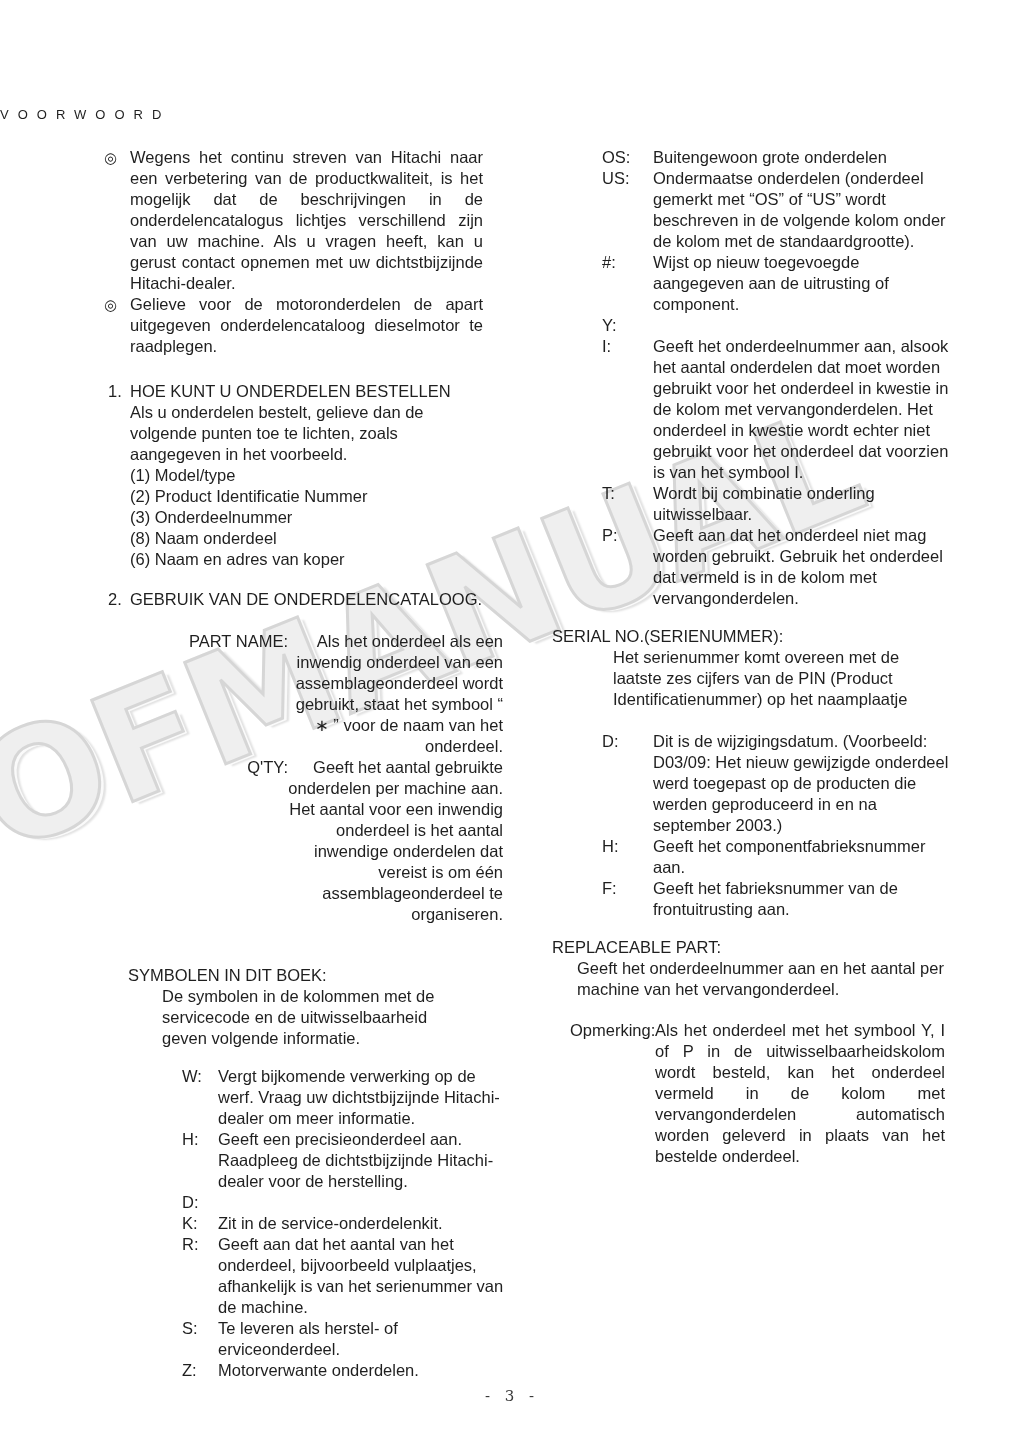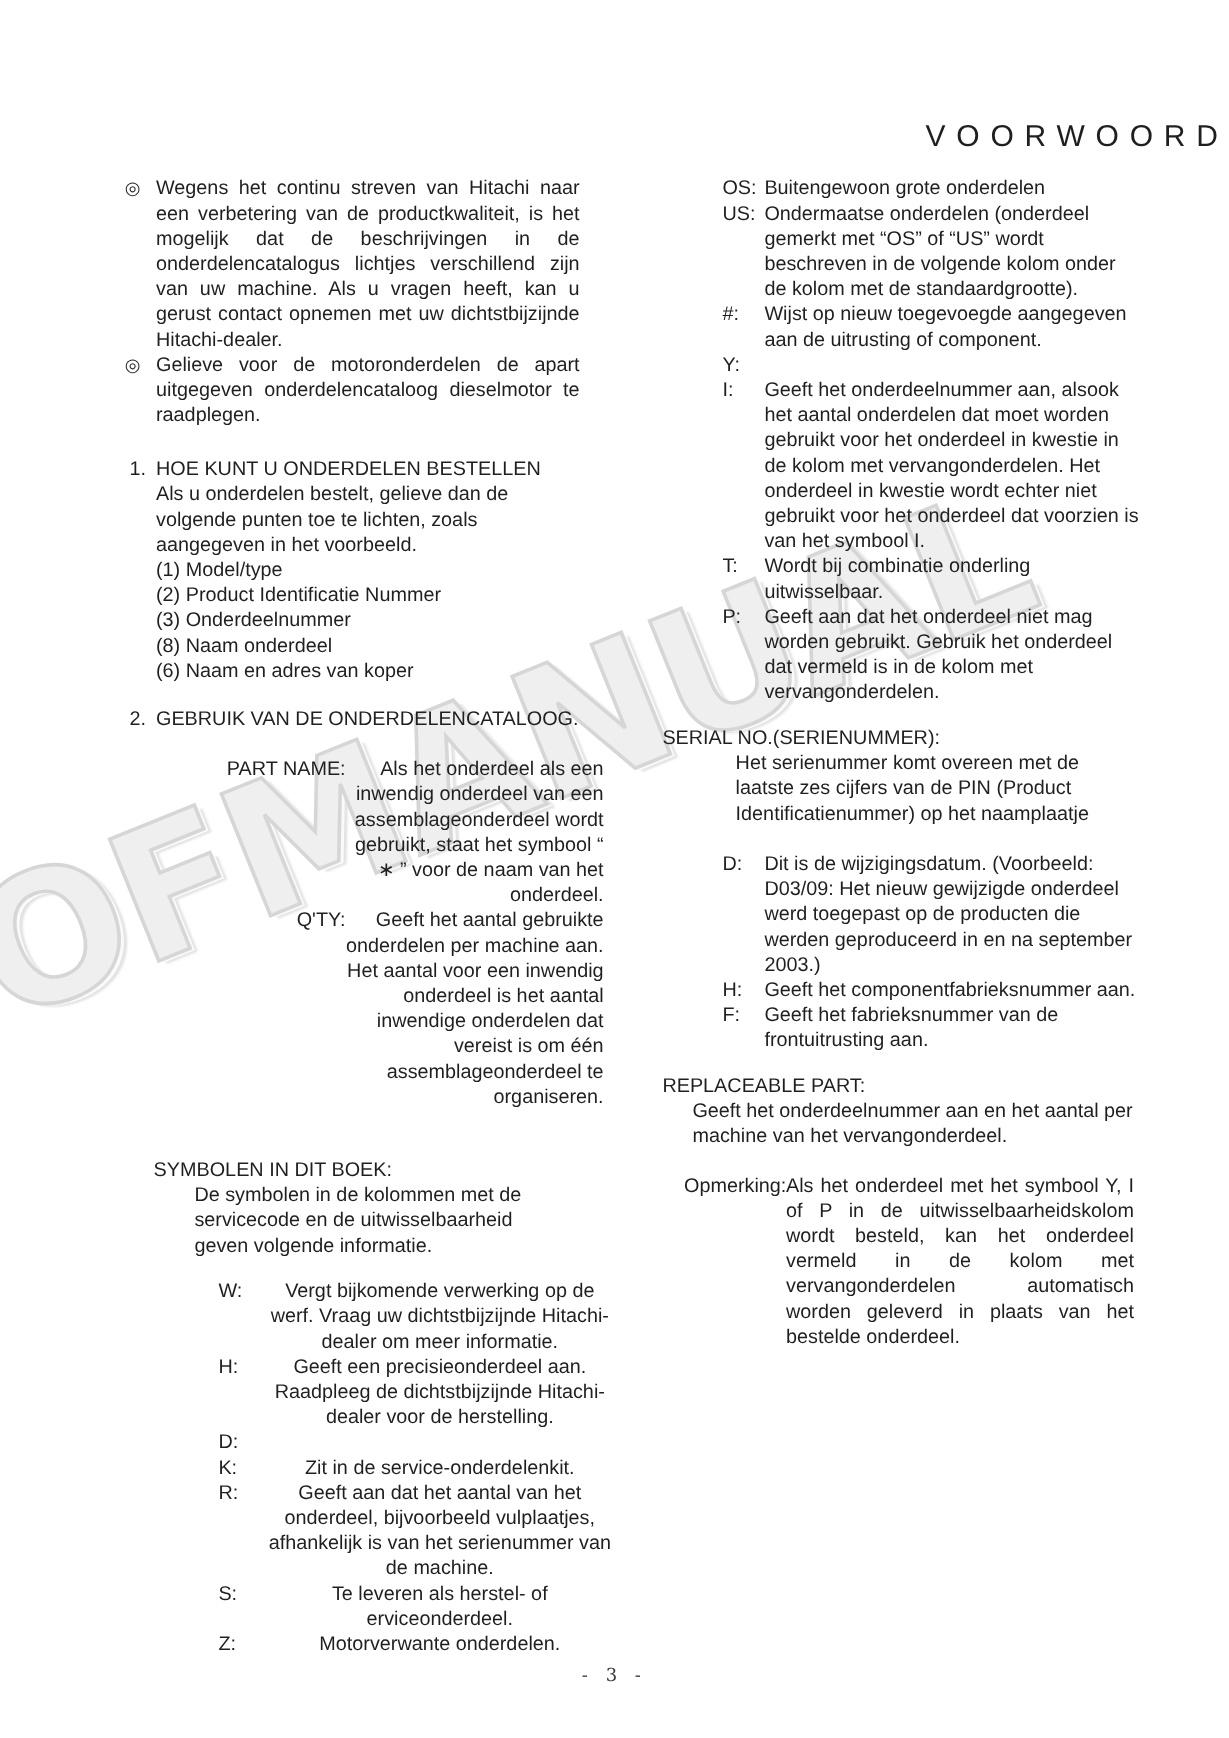--- a/index.html
+++ b/index.html
@@ -21,21 +21,21 @@
     color:#efefef;
     -webkit-text-stroke:3px #d6d6d6;
     text-shadow:3px 3px 0 #fafafa, 5px 5px 2px #e2e2e2;
     white-space:nowrap;
     z-index:0;
     pointer-events:none;
   }
   .content { position:relative; z-index:1; }
   .title {
     position:absolute; top:104px; left:0; width:100%;
-    text-align:right; font-size:25px; letter-spacing:9px;
+    text-align:left; font-size:13px; letter-spacing:9px;
     white-space:nowrap;
   }
   .col-left  { position:absolute; left:95px;  top:147px; width:420px; }
   .col-right { position:absolute; left:552px; top:147px; width:398px; }
 
   .bullet-row { display:flex; }
   .bullet-marker { flex:none; width:35px; padding-left:9px; box-sizing:border-box; font-size:15px; }
   .bullet-text { width:353px; text-align:justify; }
 
   .section { display:flex; }
@@ -47,24 +47,24 @@
   .terms { margin-top:21px; margin-left:48px; }
   .term-row { display:flex;text-align:right; }
   .term-label { flex:none; width:145px; }
   .term-text { width:215px; }
 
   .symbols { margin-top:40px; margin-left:33px; }
   .symbols-intro { margin-left:34px; margin-top:0px; width:285px; }
   .symbols-list { margin-top:17px; }
   .def-row { display:flex; }
   .sym-code { flex:none; width:36px; margin-left:54px; }
-  .sym-text { width:297px;text-align:center; }
+  .sym-text { width:297px; }
 
   .code-lbl { flex:none; width:35px; margin-left:50px; }
-  .code-text { width:313px; }
+  .code-text { width:313px;margin-left:16px; }
 
   .serial { margin-top:17px; }
   .serial-body { margin-left:61px; width:313px; }
   .datecodes { margin-top:21px; }
   .replaceable { margin-top:17px; }
   .replaceable-body { margin-left:25px; width:373px; }
   .note { margin-top:20px; display:flex; }
   .note-label { flex:none; width:85px; margin-left:18px; }
   .note-text { width:290px; text-align:justify; }
 

